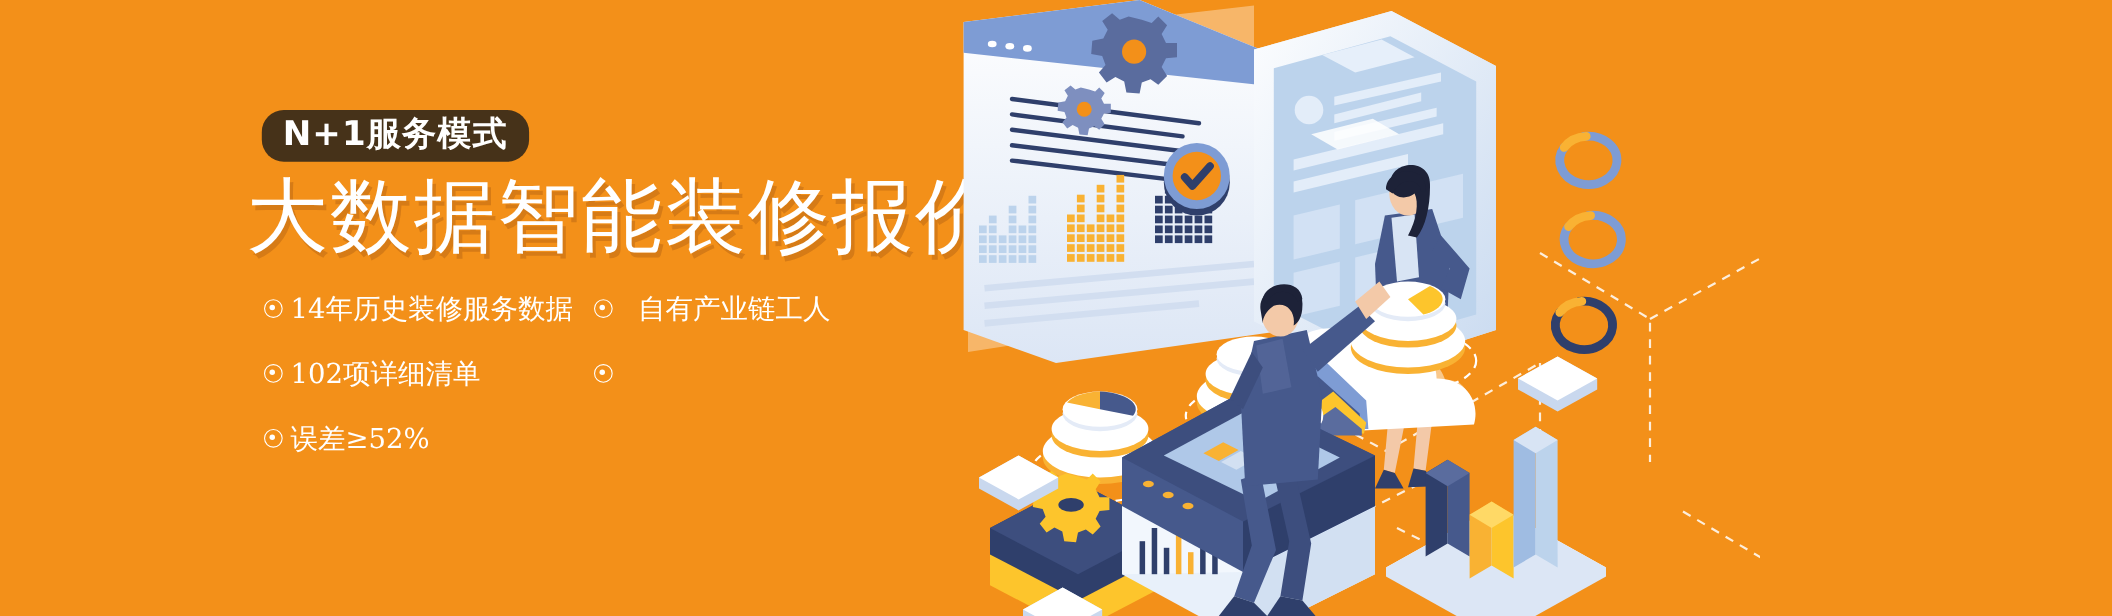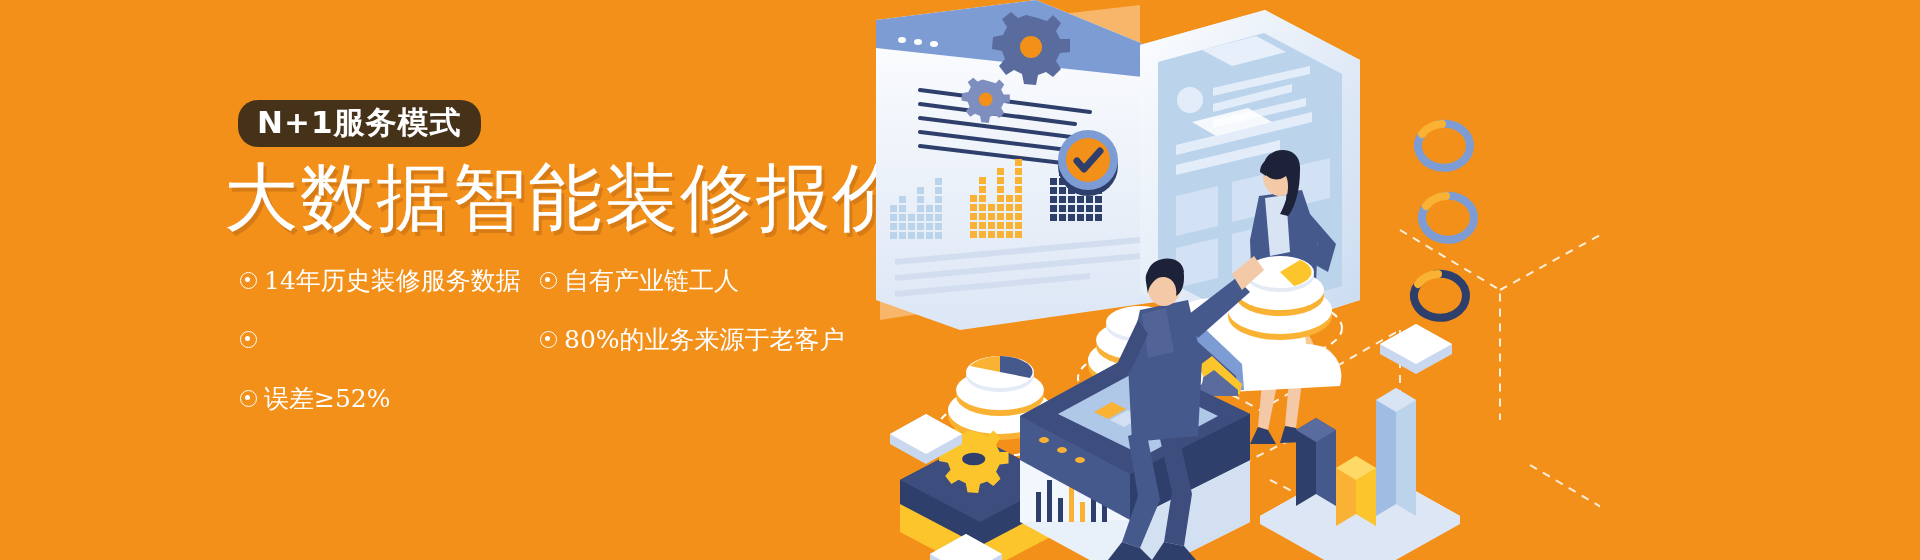--- a/index.html
+++ b/index.html
@@ -51,21 +51,21 @@
     width:15px;height:15px;border-radius:50%;
     border:1.6px solid #ffffff;
     margin-right:7px;
     position:relative;flex:none;
   }
   .bullet .dot::after{
     content:"";position:absolute;left:4.2px;top:4.2px;
     width:5px;height:5px;border-radius:50%;background:#ffffff;
   }
   .col-l{width:300px;text-align:right;}
-  .col-r{width:340px;}
+  .col-r{width:340px;gap:16px;}
   .b-r1{margin-bottom:34px;}
   .b-r2{margin-bottom:34px;}
 
   
   #art{position:absolute;left:840px;top:0;width:1080px;height:560px;}
   #art svg{display:block;}
 </style>
 </head>
 <body>
 
@@ -84,25 +84,25 @@
         <span>14年历史装修服务数据</span>
       </div>
 
       <div class="bullet col-r b-r1">
         <span class="dot"></span>
         <span>自有产业链工人</span>
       </div>
 
       <div class="bullet col-l b-r2">
         <span class="dot"></span>
+        <span>102项详细清单</span>
       </div>
 
       <div class="bullet col-r b-r2">
         <span class="dot"></span>
-        <span>80%的业务来源于老客户</span>
       </div>
 
       <div class="bullet col-l">
         <span class="dot"></span>
         <span>误差≥52%</span>
       </div>
 
     </div>
   </div>
 

